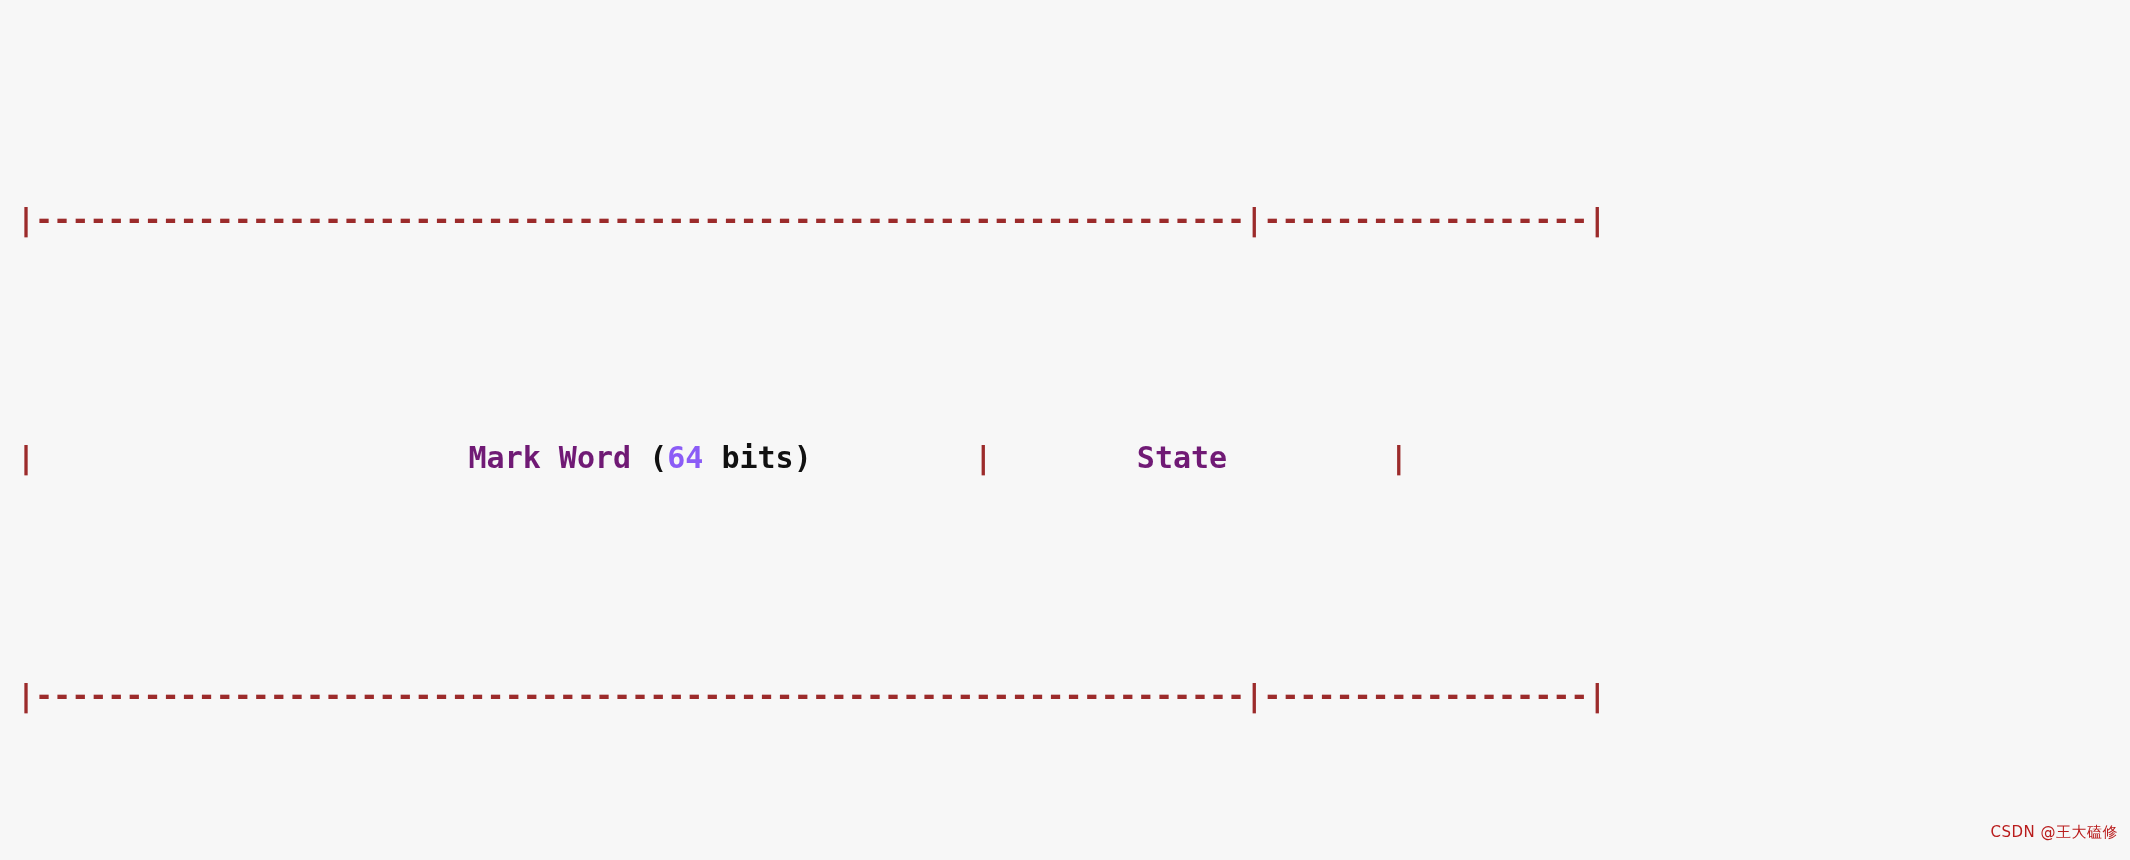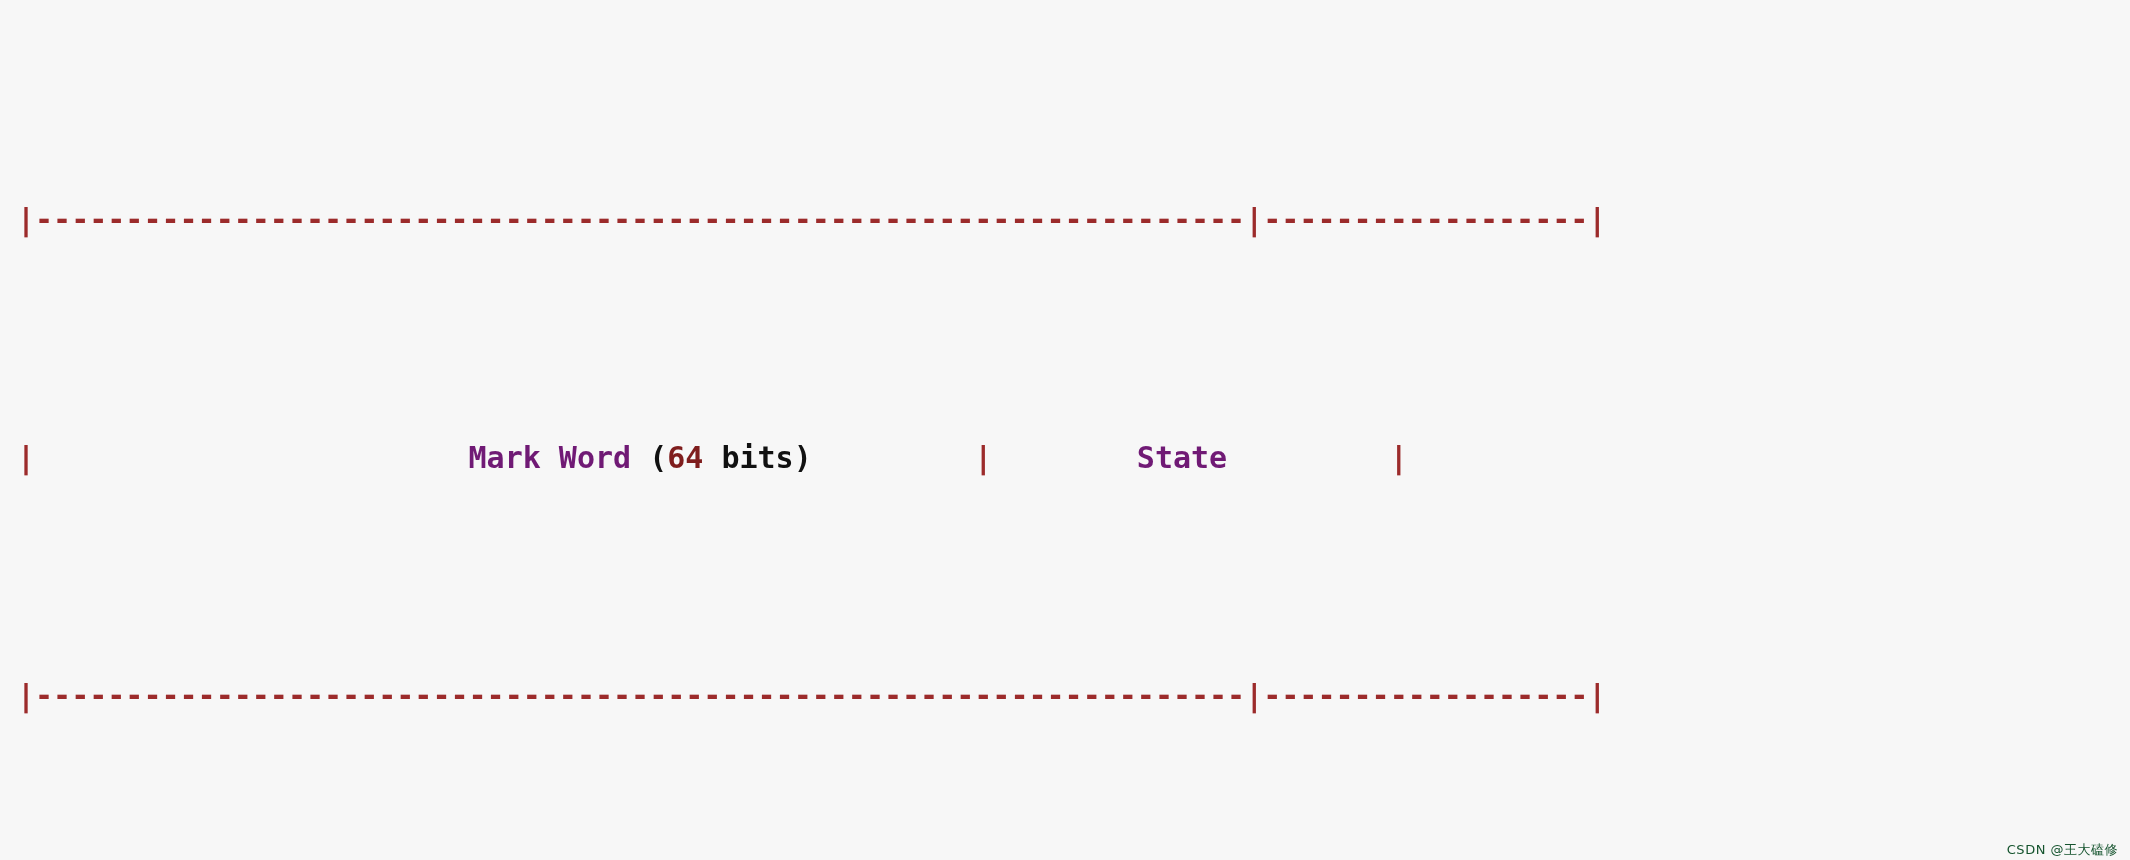--- a/index.html
+++ b/index.html
@@ -25,31 +25,31 @@
     letter-spacing: 0px;
     white-space: pre;
     font-weight: 600;
     -webkit-font-smoothing: antialiased;
   }
 
   .line { display: block; height: 47.6px; white-space: pre; }
 
   
   .rule   { color: #9c2b2b; }   
-  .num    { color: #7f1d1d; }   
+  .num    { color: #8b5cf6; }   
   .state  { color: #701a75; }   
   .plain  { color: #111111; }   
 
   #watermark {
     position: absolute;
     right: 12px;
-    bottom: 1px;
+    bottom: 18px;
     font-family: "DejaVu Sans", "Liberation Sans", sans-serif;
-    font-size: 13px;
-    color: #14532d;
+    font-size: 15px;
+    color: #b91c1c;
     letter-spacing: 0.5px;
     white-space: pre;
     user-select: none;
   }
 </style>
 </head>
 <body>
 
 <div id="code-block">
 

